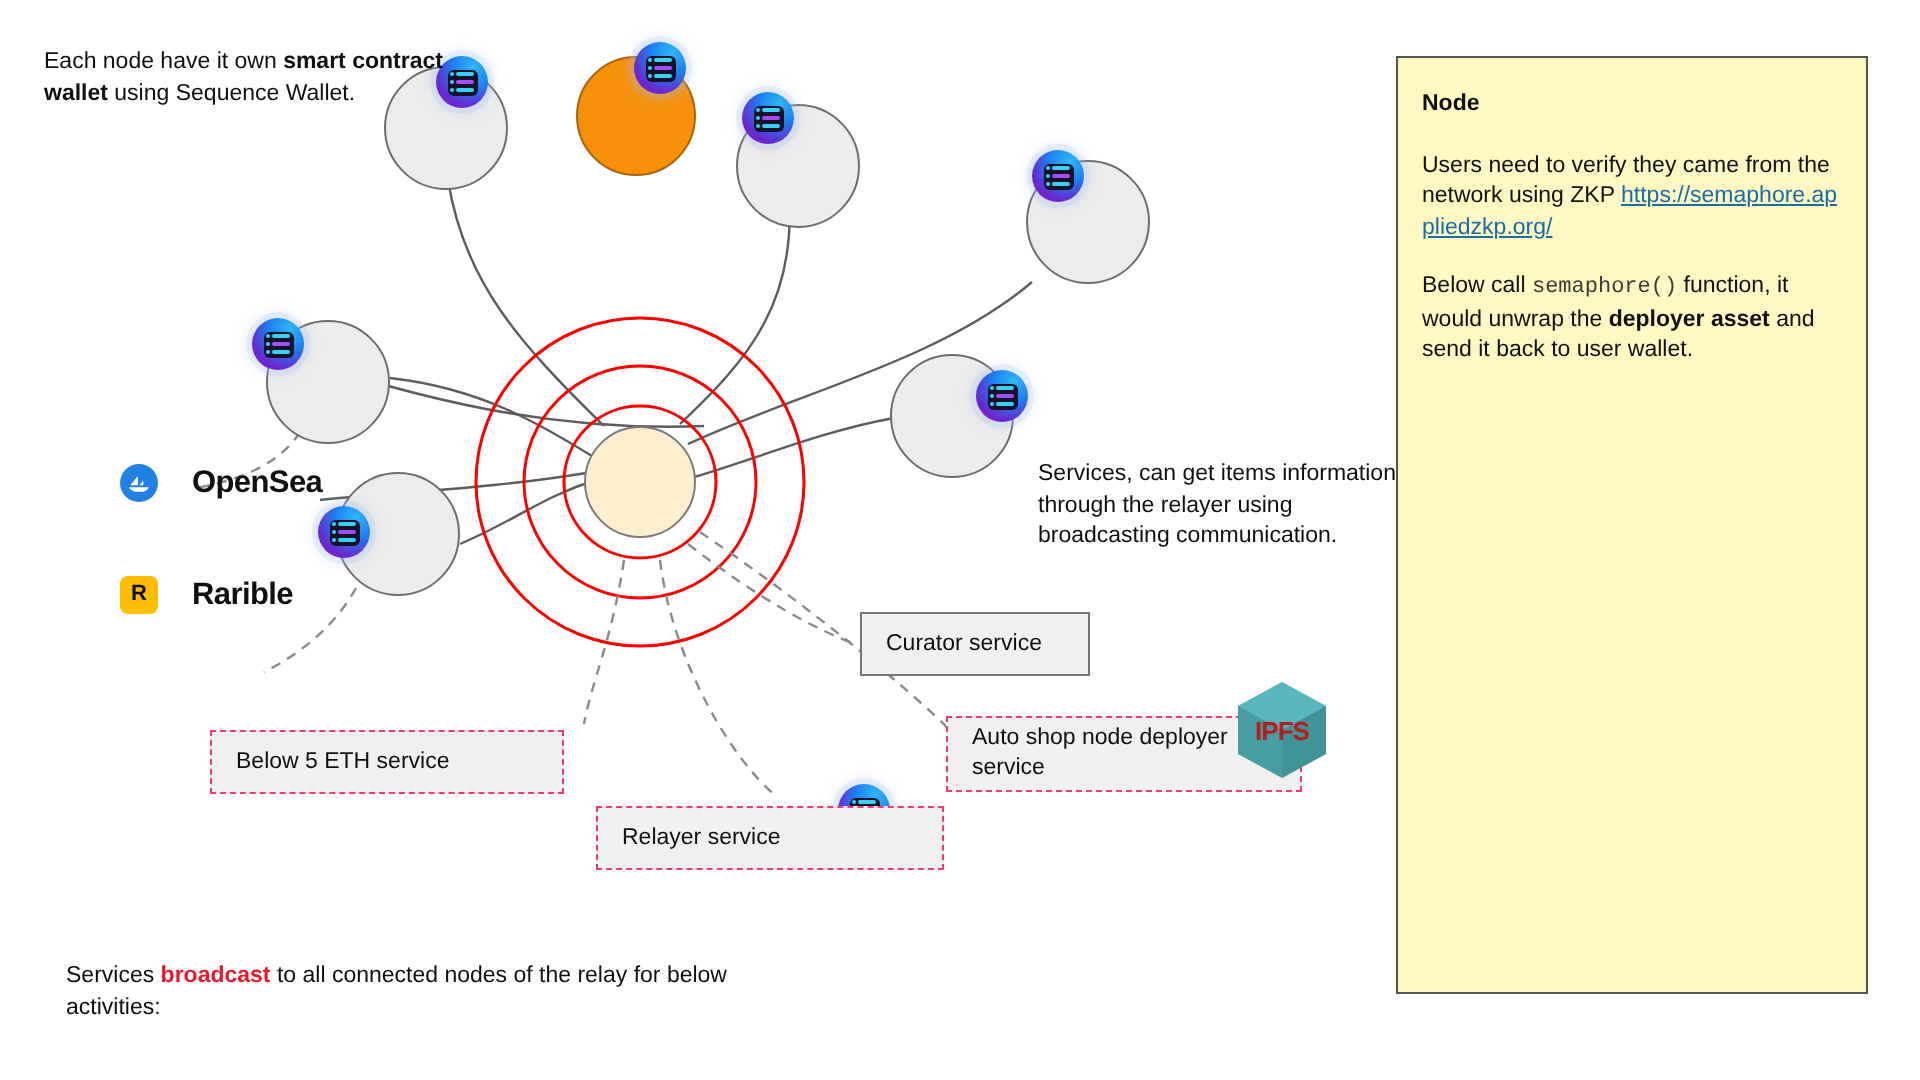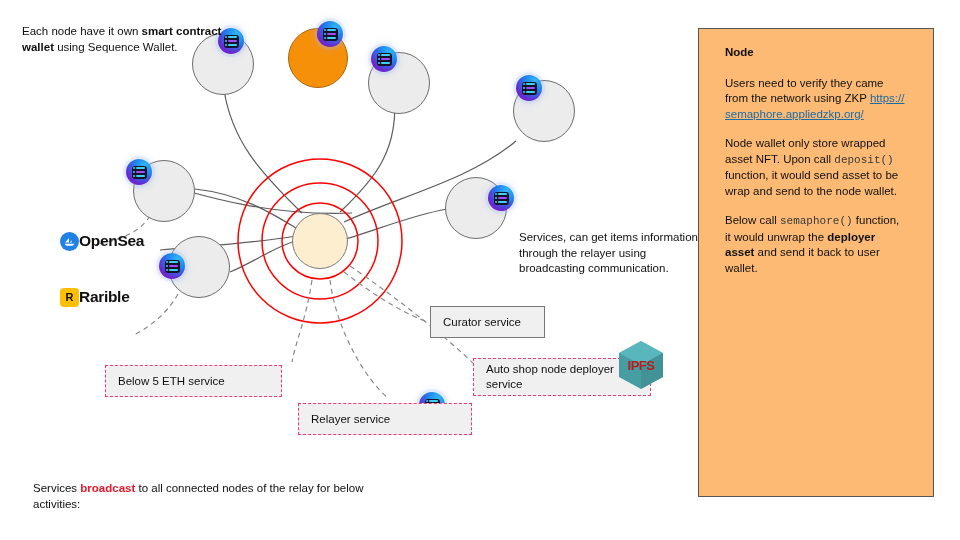--- a/index.html
+++ b/index.html
@@ -79,21 +79,21 @@
     background: #f0f0f0;
     border: 1.4px dashed #ef3a76;
     box-sizing: border-box;
     display: flex; align-items: center;
     padding: 4px 12px;
     font-size: 11.5px; line-height: 15px;
   }
   .svcbox.solid { border: 1.3px solid #767676; }
 
   
-  .brand { position: absolute; display: flex; align-items: flex-start; gap: 0; padding-left: 32px; }
+  .brand { position: absolute; display: flex; align-items: center; gap: 17px; padding-left: 32px; }
   .brand .name { font-size: 15.5px; font-weight: bold; letter-spacing: -0.3px; color: #101010; }
   .mark-os {
     width: 19px; height: 19px; border-radius: 50%;
     background: #2081e2;
     display: flex; align-items: center; justify-content: center;
   }
   .mark-rb {
     width: 19px; height: 19px; border-radius: 4px;
     background: #febf00;
     display: flex; align-items: center; justify-content: center;
@@ -105,24 +105,24 @@
   #ipfs-logo .lbl {
     position: absolute; left: 0; top: 0; width: 46px; height: 50px;
     display: flex; align-items: center; justify-content: center;
     font-size: 13px; font-weight: bold; color: #b91c1c; letter-spacing: -0.5px;
   }
 
   
   #panel {
     position: absolute; left: 698px; top: 28px;
     width: 236px; height: 469px;
-    background: #fdba74;
+    background: #fef9c3;
     border: 1.4px solid #555555;
     box-sizing: border-box;
-    padding: 16px 26px;
+    padding: 16px 12px;
     font-size: 11.5px; line-height: 15.5px;
   }
   #panel .ttl { font-weight: bold; font-size: 11.5px; margin-bottom: 15px; }
   #panel p { margin: 0 0 14px 0; }
   #panel a { color: #1a6ca8; text-decoration: underline; word-break: break-all; }
   #panel code { font-family: "Liberation Mono", monospace; font-size: 11px; color: #3a3a3a; }
   #panel b { font-weight: bold; }
 </style>
 </head>
 <body>
@@ -360,17 +360,16 @@
   <div class="brand" style="left:28px; top:288px;">
     <span class="mark-rb">
         <span>R</span>
       </span>
     <span class="name">Rarible</span>
   </div>
 
   <div id="panel">
     <div class="ttl">Node</div>
     <p><span>Users need to verify they came from the network using ZKP </span><a href="#">https://semaphore.appliedzkp.org/</a></p>
-    <p><span>Node wallet only store wrapped asset NFT. Upon call </span><code>deposit()</code><span> function, it would send asset to be wrap and send to the node wallet.</span></p>
     <p><span>Below call </span><code>semaphore()</code><span> function, it would unwrap the </span><b>deployer asset</b><span> and send it back to user wallet.</span></p>
   </div>
 
 </div>
 
 </body></html>

